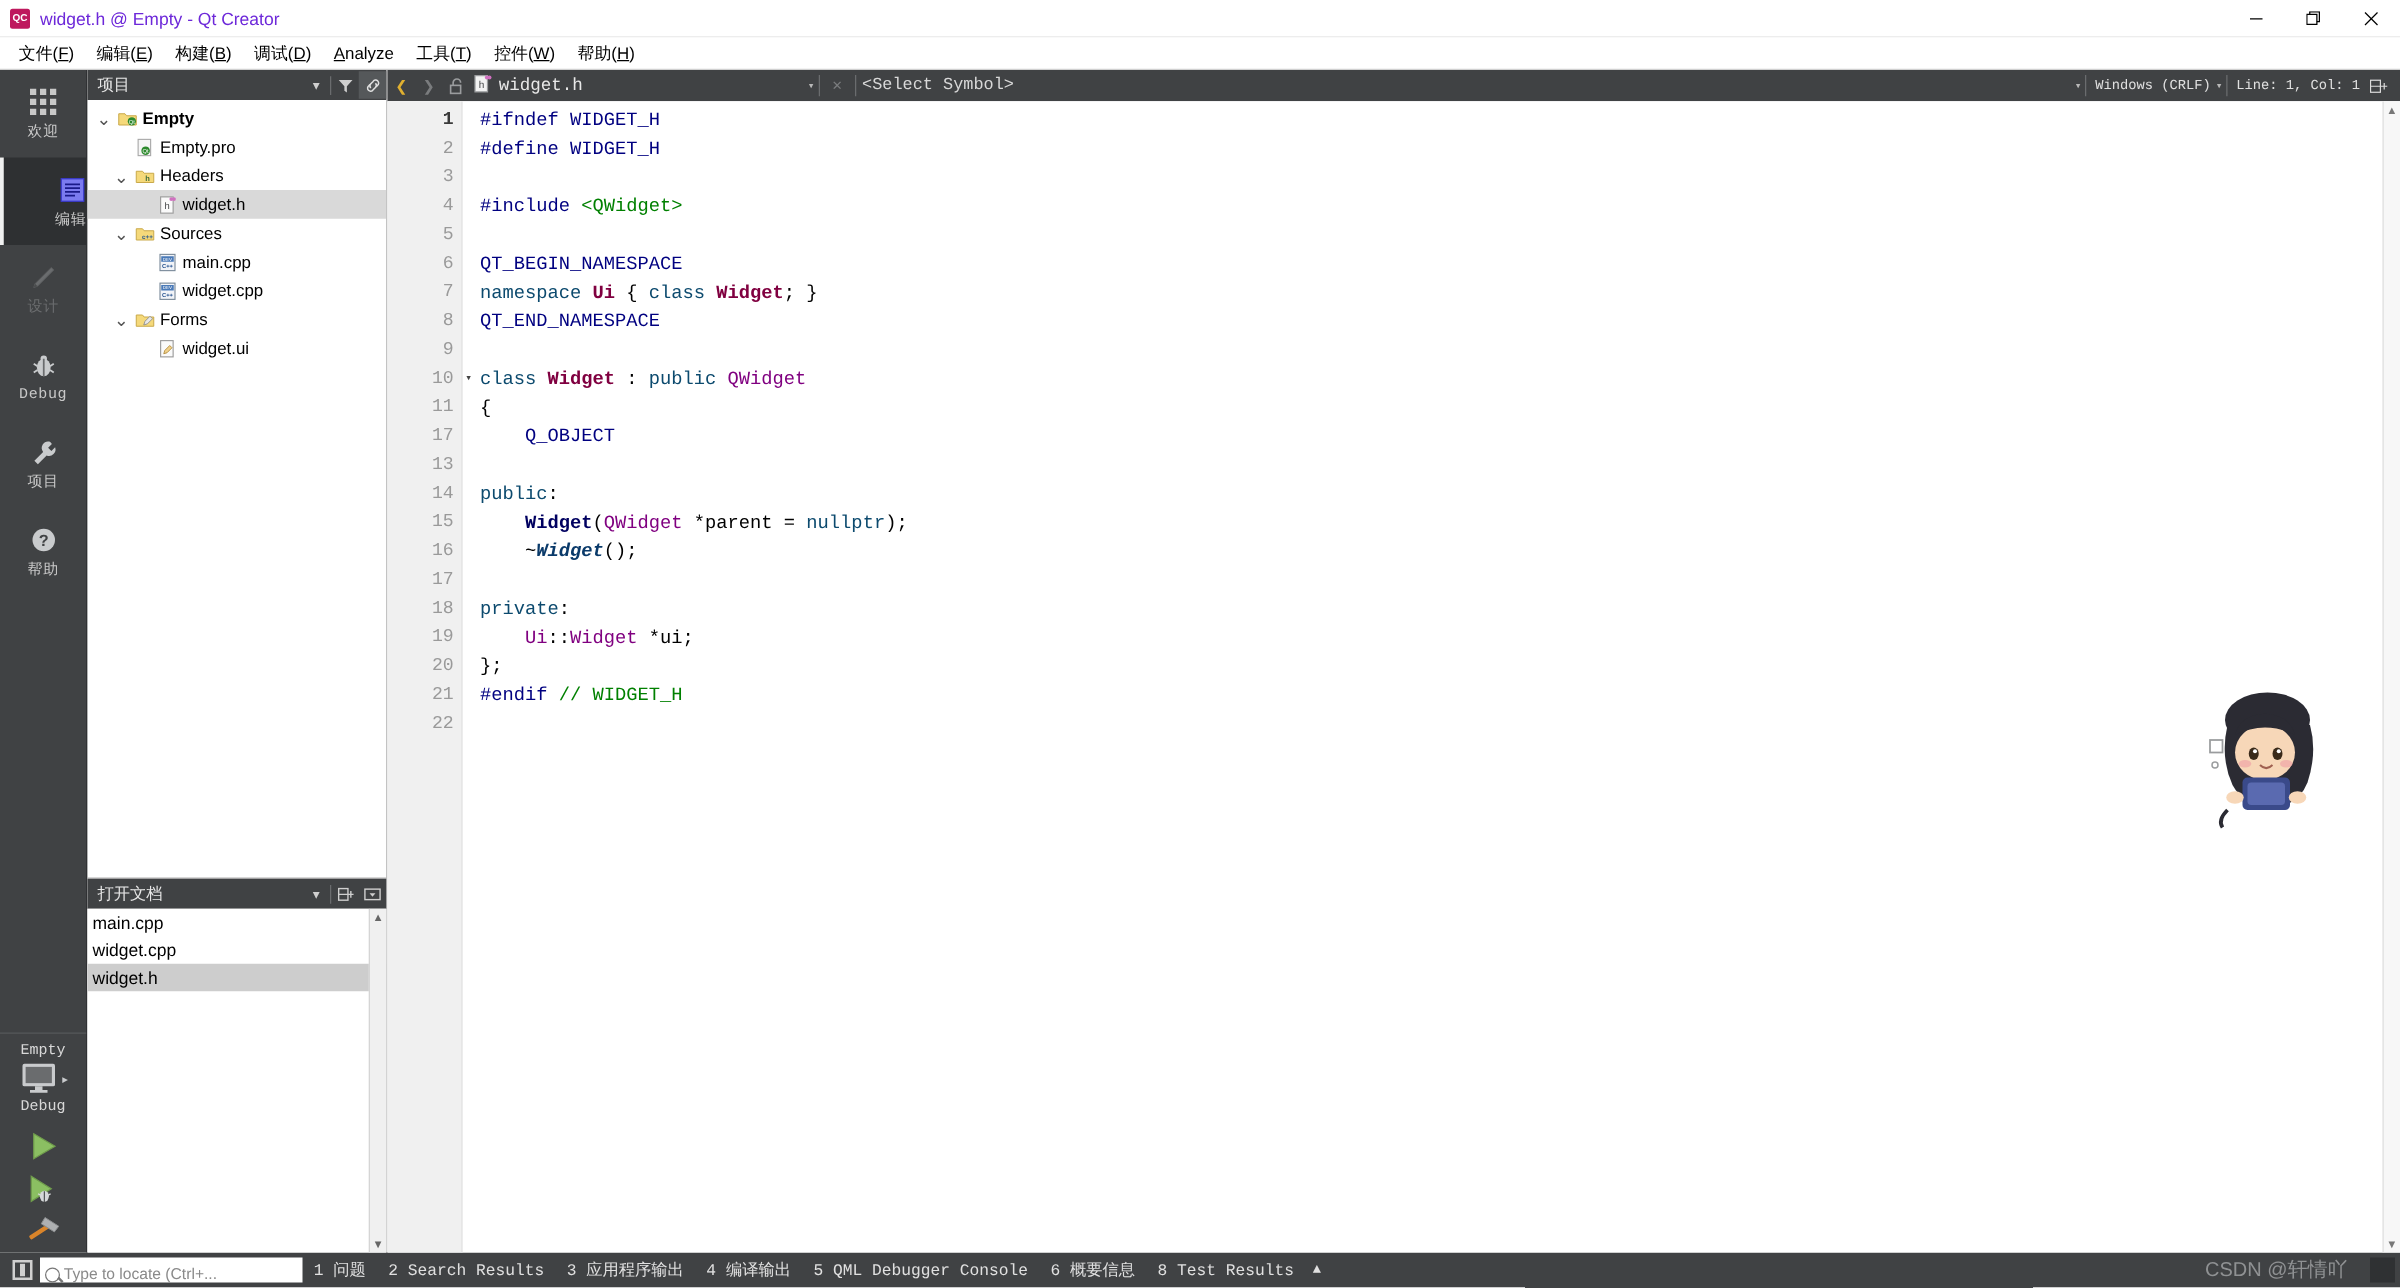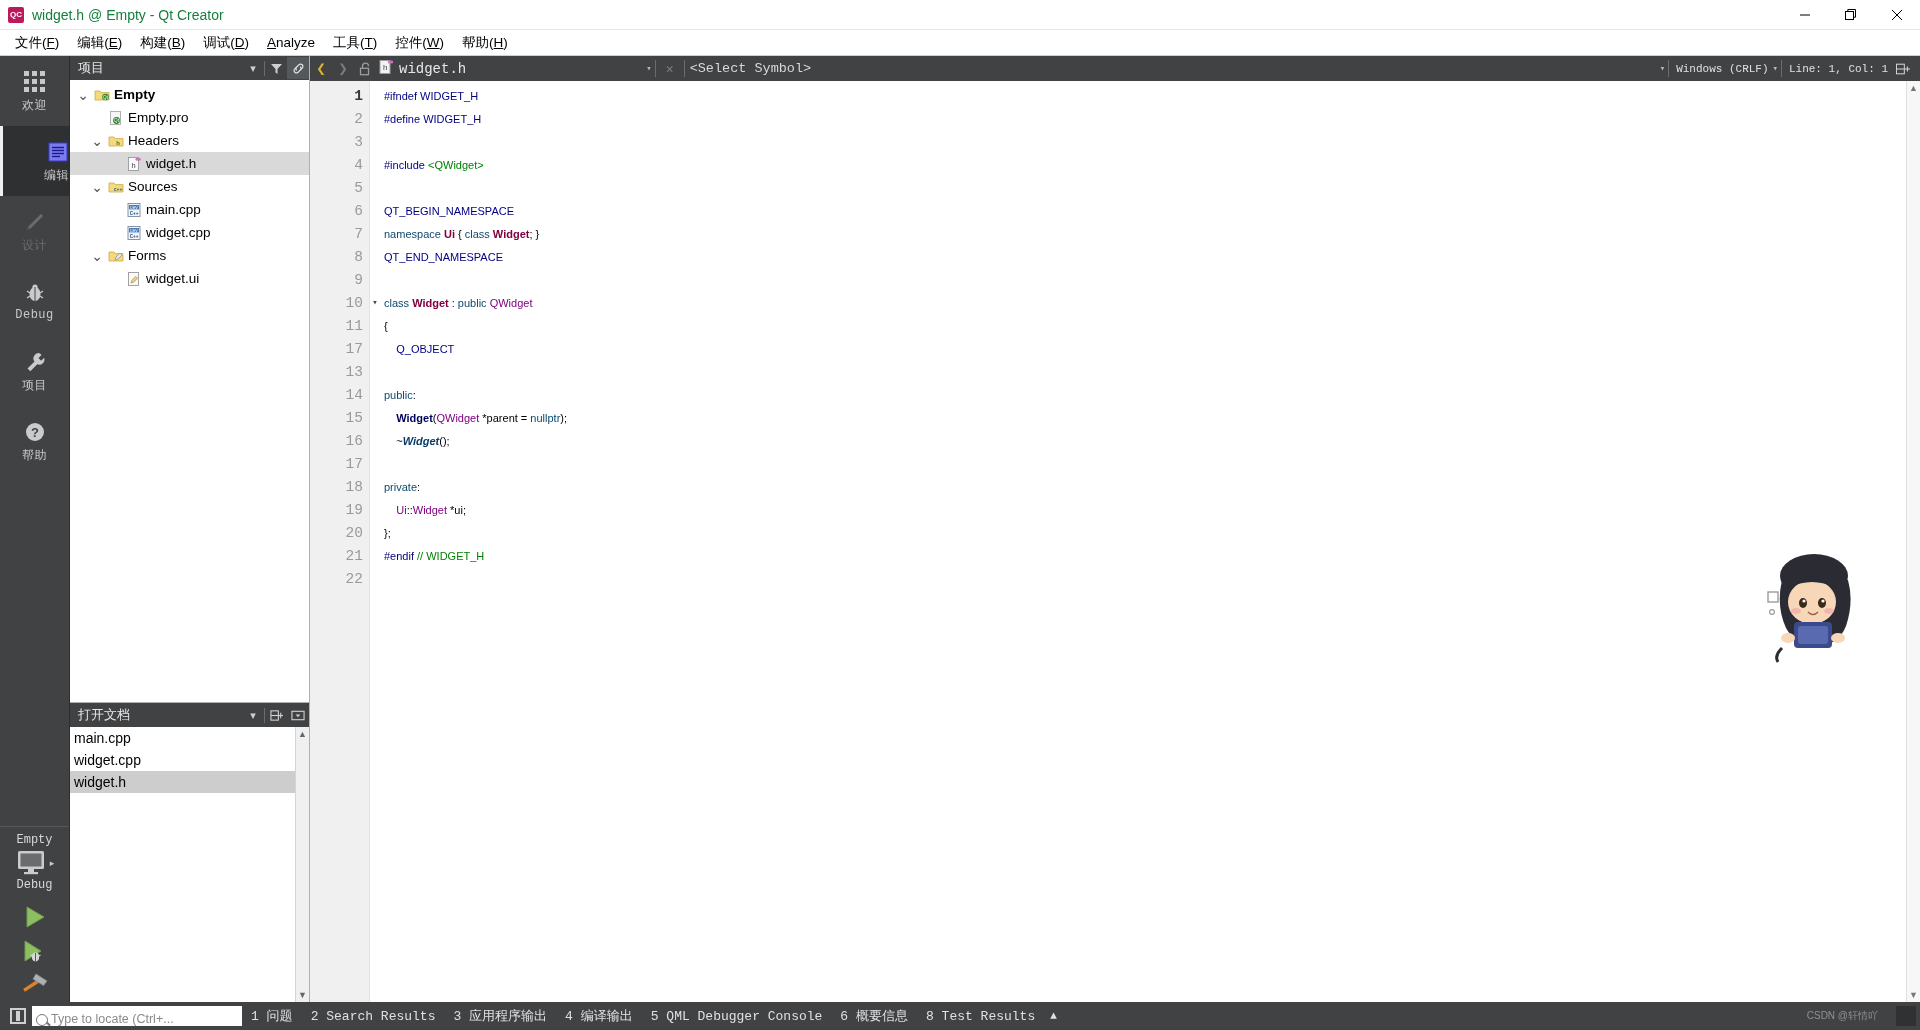--- a/index.html
+++ b/index.html
@@ -19,21 +19,21 @@
     border-bottom: 1px solid #e8e8e8;
   }
   .tb-icon {
     width: 16px; height: 16px; margin-left: 8px; margin-right: 8px;
     background: #be185d; border-radius: 2px;
     color: #fff; font-size: 8px; font-weight: bold;
     display: flex; align-items: center; justify-content: center;
     font-family: "Liberation Sans", sans-serif;
     flex: 0 0 16px;
   }
-  .tb-title { font-size: 14px; color: #15803d; }
+  .tb-title { font-size: 14px; color: #6d28d9; }
   .tb-spacer { flex: 1 1 auto; }
   .tb-btn {
     width: 46px; height: 30px; display: flex; align-items: center; justify-content: center;
     font-size: 13px; color: #000;
   }
 
   
   .menubar {
     height: 26px; flex: 0 0 26px;
     background: #ffffff;
@@ -156,21 +156,21 @@
     color: #9a9a9a;
   }
   .gline { height: 23px; line-height: 23px; padding-right: 6px; position: relative; }
   .gline.cur { color: #3a3a3a; font-weight: bold; }
   .fold {
     position: absolute; right: -12px; top: 0; width: 12px; height: 23px;
     line-height: 23px; font-size: 9px; color: #444; text-align: center;
   }
   .codepane {
     flex: 1 1 auto; padding-top: 4px; padding-left: 14px;
-    font-family: Liberation Sans, sans-serif; font-size: 11px;
+    font-family: Liberation Mono, monospace; font-size: 15px;
     white-space: pre; overflow: hidden;
   }
   .cline { height: 23px; line-height: 23px; }
 
   
   .t-pre   { color: #000080; }
   .t-str   { color: #008000; }
   .t-kw    { color: #0c4a6e; }
   .t-type  { color: #800080; }
   .t-cls   { color: #800040; font-weight: bold; }
@@ -221,21 +221,21 @@
   }
   .mag::after {
     content: ""; position: absolute; width: 5px; height: 1.6px; background: #777;
     transform: rotate(45deg); right: -4px; bottom: 0px;
   }
   .sb-item { padding: 0 9px; font-size: 13px; white-space: nowrap; }
   .sb-item .num { color: #e0e0e0; }
   .sb-updown { font-size: 11px; padding: 0 6px; }
   .watermark {
     margin-left: auto; padding-right: 18px;
-    color: #8f9193; font-size: 10px; font-family: "Liberation Sans", sans-serif;
+    color: #8f9193; font-size: 16px; font-family: "Liberation Sans", sans-serif;
   }
   .sb-rs { width: 20px; height: 20px; background: #2f3133; margin-right: 4px; }
 </style>
 </head>
 <body>
 
 <div id="app">
 
   <div class="titlebar">
     <div class="tb-icon">QC</div>

